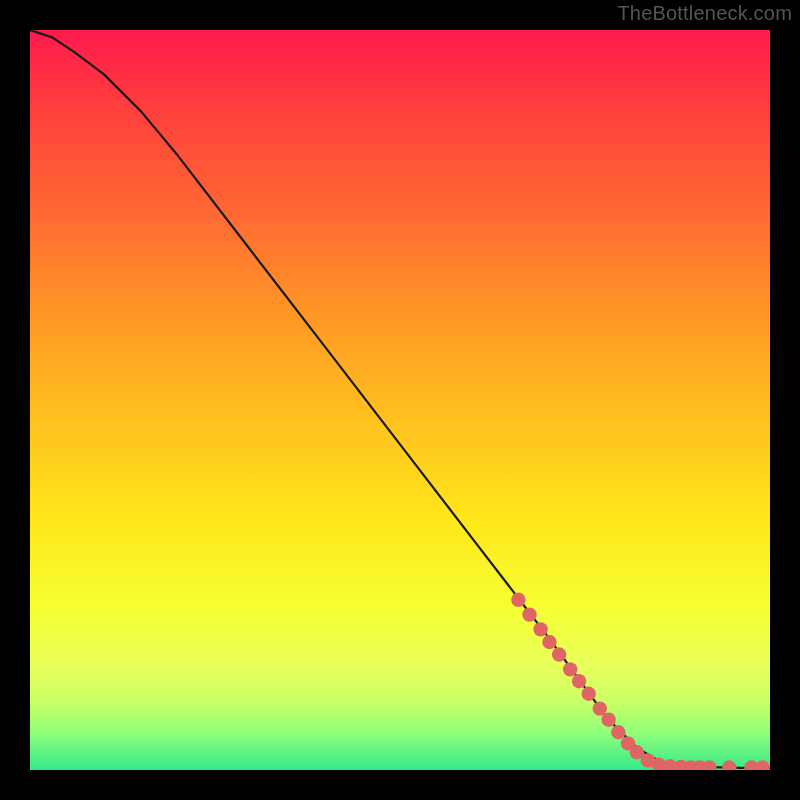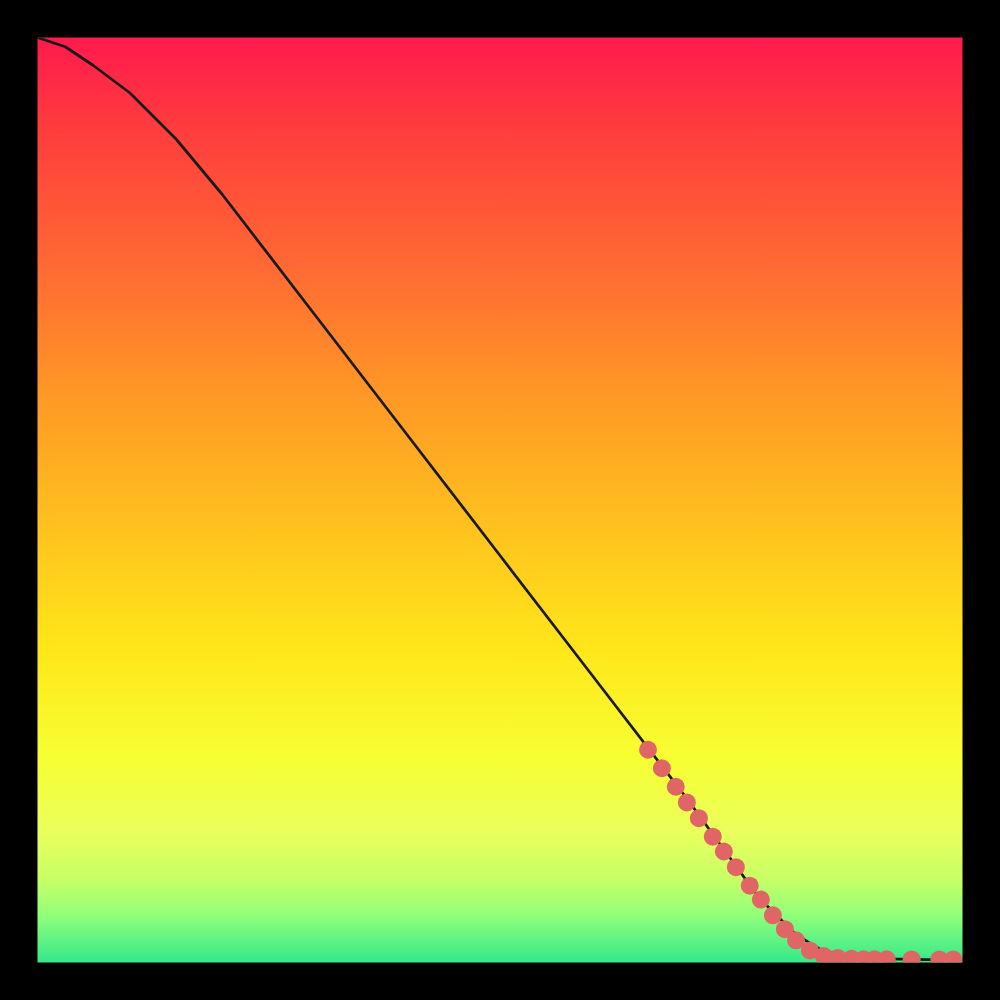--- a/index.html
+++ b/index.html
@@ -67,20 +67,21 @@
   .marker {
     fill: #e06666;
     stroke: none;
   }
 </style>
 </head>
 <body>
 
 <div class="frame">
 
+  <div class="watermark">TheBottleneck.com</div>
 
   <div class="plot-area"></div>
 
   <svg class="overlay" viewBox="0 0 740 740" preserveAspectRatio="none">
     <path id="curve-path" class="curve" d="M0.00 0.00 L22.20 7.40 L44.40 22.20 L74.00 44.40 L111.00 81.40 L148.00 125.80 L222.00 222.00 L296.00 318.20 L370.00 414.40 L444.00 510.60 L518.00 606.80 L577.20 688.20 L606.80 717.80 L629.00 731.12 L651.20 735.56 L680.80 737.04 L710.40 737.78 L740.00 737.78"></path>
     <g id="markers-group">
         <circle cx="488.40" cy="569.80" r="7.2" class="marker"></circle>
         <circle cx="499.50" cy="584.60" r="7.2" class="marker"></circle>
         <circle cx="510.60" cy="599.40" r="7.2" class="marker"></circle>
         <circle cx="519.48" cy="611.98" r="7.2" class="marker"></circle>

